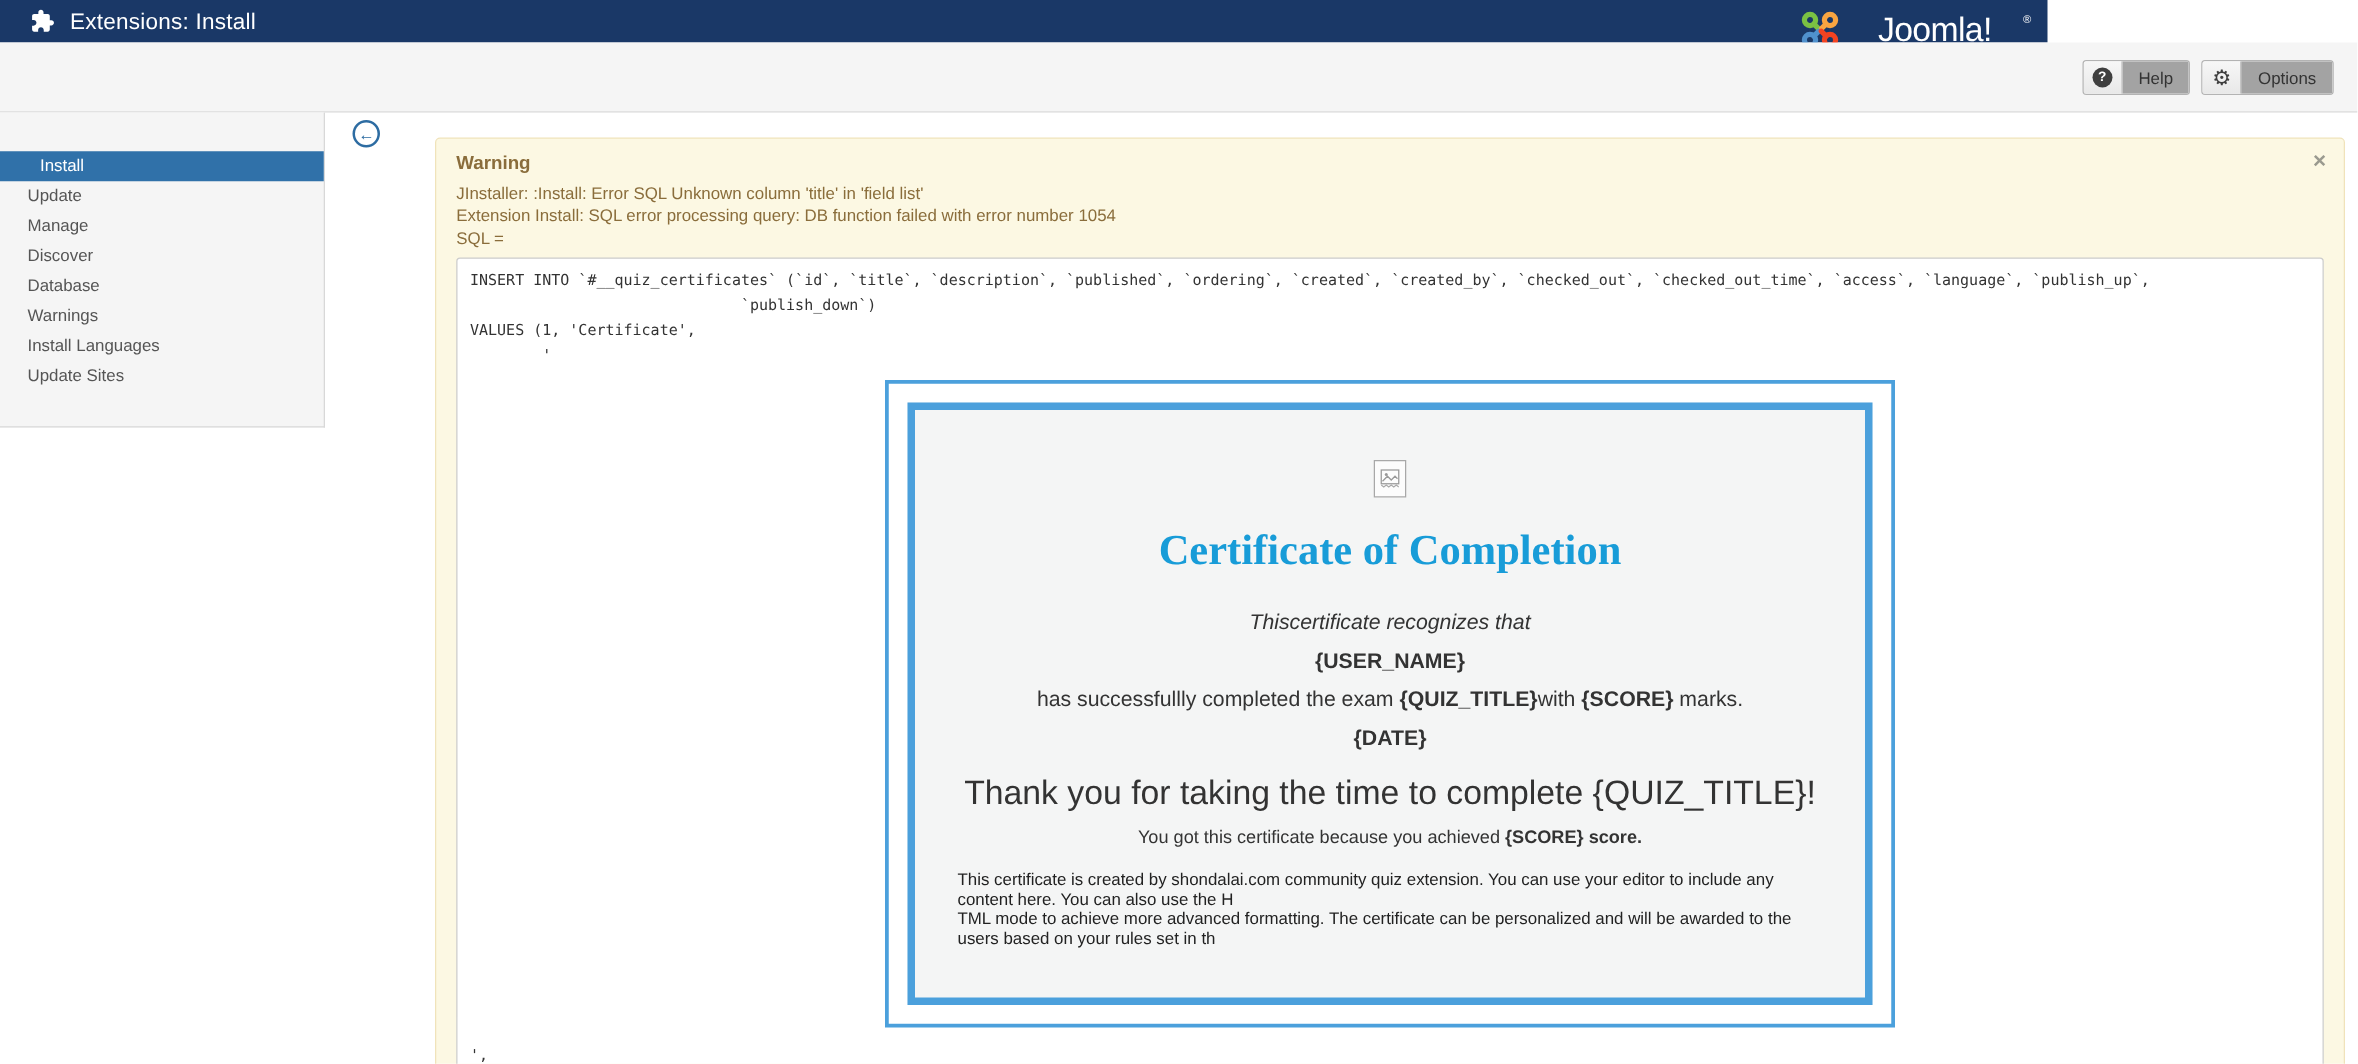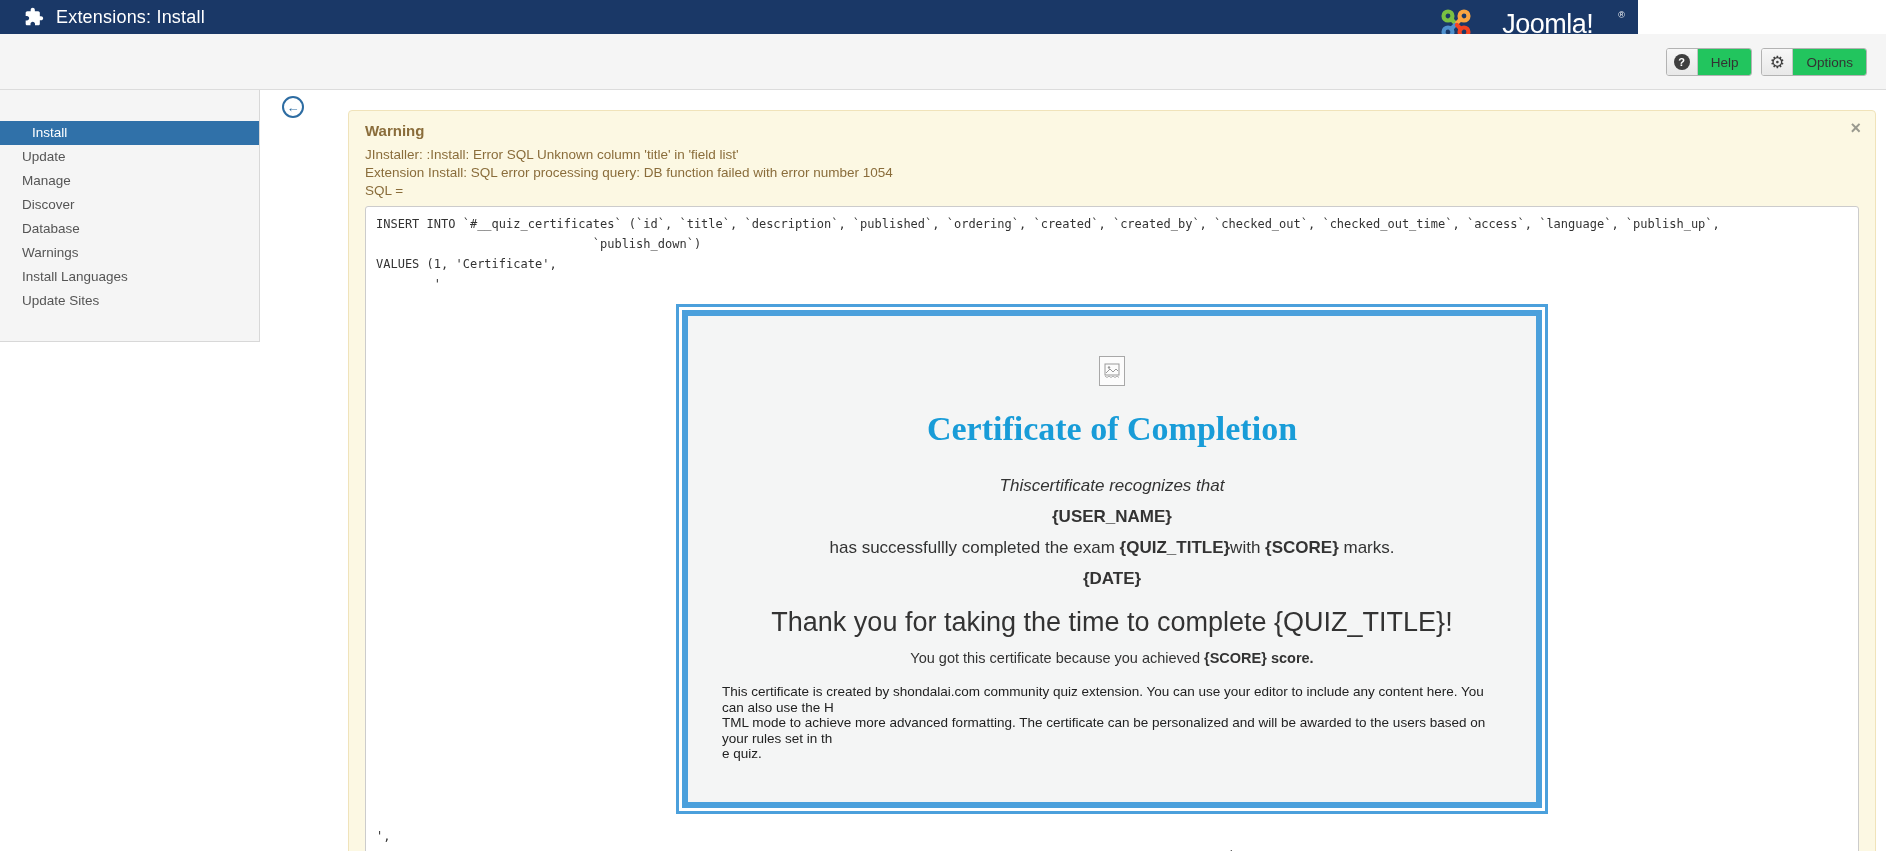--- a/index.html
+++ b/index.html
@@ -30,21 +30,21 @@
   .toolbar-buttons { position:absolute; right:19px; top:14px; display:flex; gap:9px; }
   .tb-btn {
     display:inline-flex; align-items:stretch; height:28px; background:#fff;
     border:1px solid #b3b3b3; border-radius:3px; cursor:pointer; overflow:hidden;
     font-size:13.5px; color:#333;
   }
   .tb-btn .icon-seg {
     width:31px; display:flex; align-items:center; justify-content:center;
     background:linear-gradient(#f7f7f7,#e8e8e8); border-right:1px solid #c5c5c5;
   }
-  .tb-btn .label-seg { display:flex; align-items:center; padding:0 13px; background:#22c55e; }
+  .tb-btn .label-seg { display:flex; align-items:center; padding:0 13px; background:#a3a3a3; }
   .q-circle {
     width:16px; height:16px; border-radius:50%; background:#3f3f3f; color:#fff;
     font-size:11px; font-weight:bold; display:flex; align-items:center; justify-content:center;
   }
   .gear-glyph { font-size:17px; color:#3f3f3f; line-height:1; }
 
   
   .sidebar {
     position:absolute; left:0; top:90px; width:260px; height:252px;
     background:#f5f5f5; border-right:1px solid #d8d8d8; border-bottom:1px solid #d8d8d8;
@@ -80,22 +80,22 @@
     background:#fff; border:1px solid #ccc; border-radius:3px;
     padding:7px 10px; margin:6px 0 12px 0; overflow:hidden;
   }
   .code-block pre {
     margin:0; white-space:pre; font-family:"DejaVu Sans Mono", monospace;
     font-size:12px; line-height:20px; color:#333;
   }
 
   
   .cert-outer {
-    width:872px; margin:10px auto 12px auto; border:3px solid #4ba0dc;
-    padding:3px; background:#fff;
+    width:808px; margin:10px auto 12px auto; border:3px solid #4ba0dc;
+    padding:15px; background:#fff;
   }
   .cert-inner {
     border:6px solid #4ba0dc; background:#f4f5f5; text-align:center;
     padding:34px 34px 40px 34px; font-family:"Liberation Sans", sans-serif; color:#333;
   }
   .broken-img-box {
     display:inline-block; width:26px; height:30px; border:1px solid #a8a8a8;
     background:#fcfcfc; margin:6px 0 0 0; padding-top:6px;
   }
   .cert-title {
@@ -202,21 +202,20 @@
         <div class="cert-title">Certificate of Completion</div>
         <div class="cert-line italic">Thiscertificate recognizes that</div>
         <div class="cert-line bold">{USER_NAME}</div>
         <div class="cert-line"><span>has successfullly completed the exam </span><b>{QUIZ_TITLE}</b><span>with </span><b>{SCORE}</b><span> marks.</span></div>
         <div class="cert-line bold">{DATE}</div>
         <div class="cert-thanks">Thank you for taking the time to complete {QUIZ_TITLE}!</div>
         <div class="cert-got"><span>You got this certificate because you achieved </span><b>{SCORE} score.</b></div>
         <div class="cert-para">
           <div>This certificate is created by shondalai.com community quiz extension. You can use your editor to include any content here. You can also use the H</div>
           <div>TML mode to achieve more advanced formatting. The certificate can be personalized and will be awarded to the users based on your rules set in th</div>
-          <div>e quiz.</div>
         </div>
       </div>
     </div>
 
     <pre>',
         1, 0, '0000-00-00 00:00:00', 0, 0, '0000-00-00 00:00:00', 1, '*', '2015-04-17 06:34:47', '0000-00-00 00:00:00')
 ON DUPLICATE KEY UPDATE created = VALUES(created);</pre>
   </div>
 
 </div>

